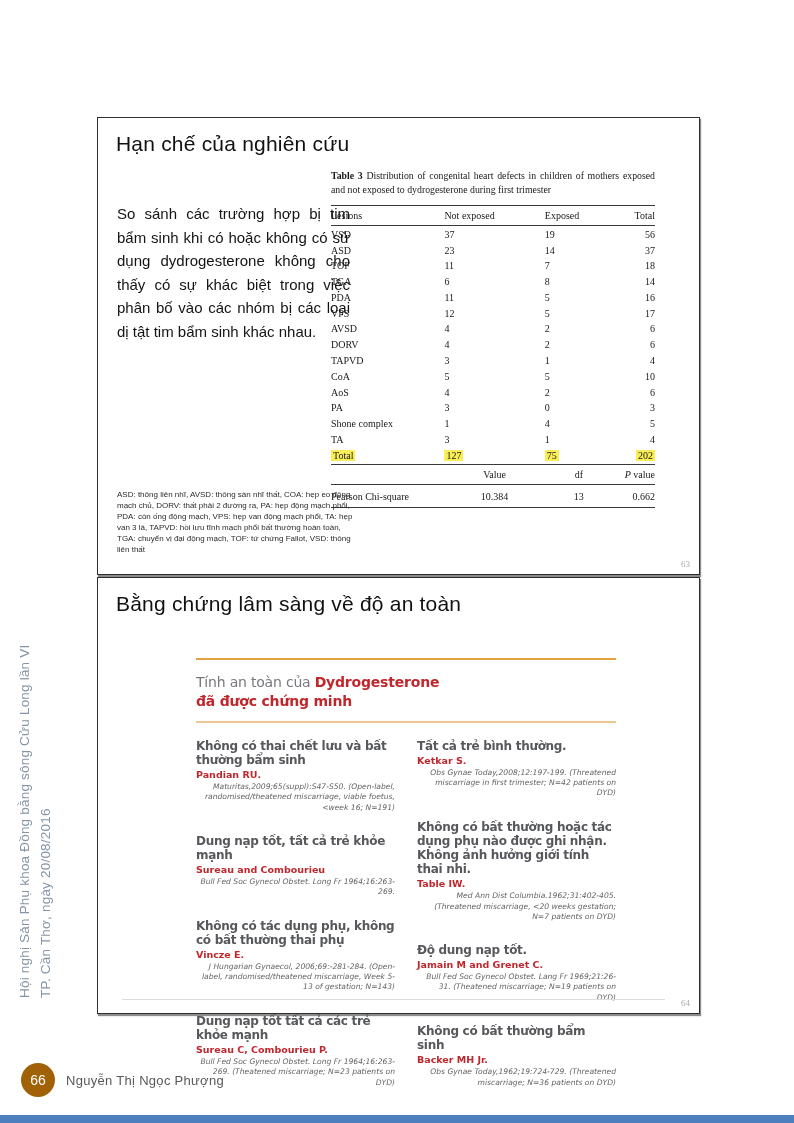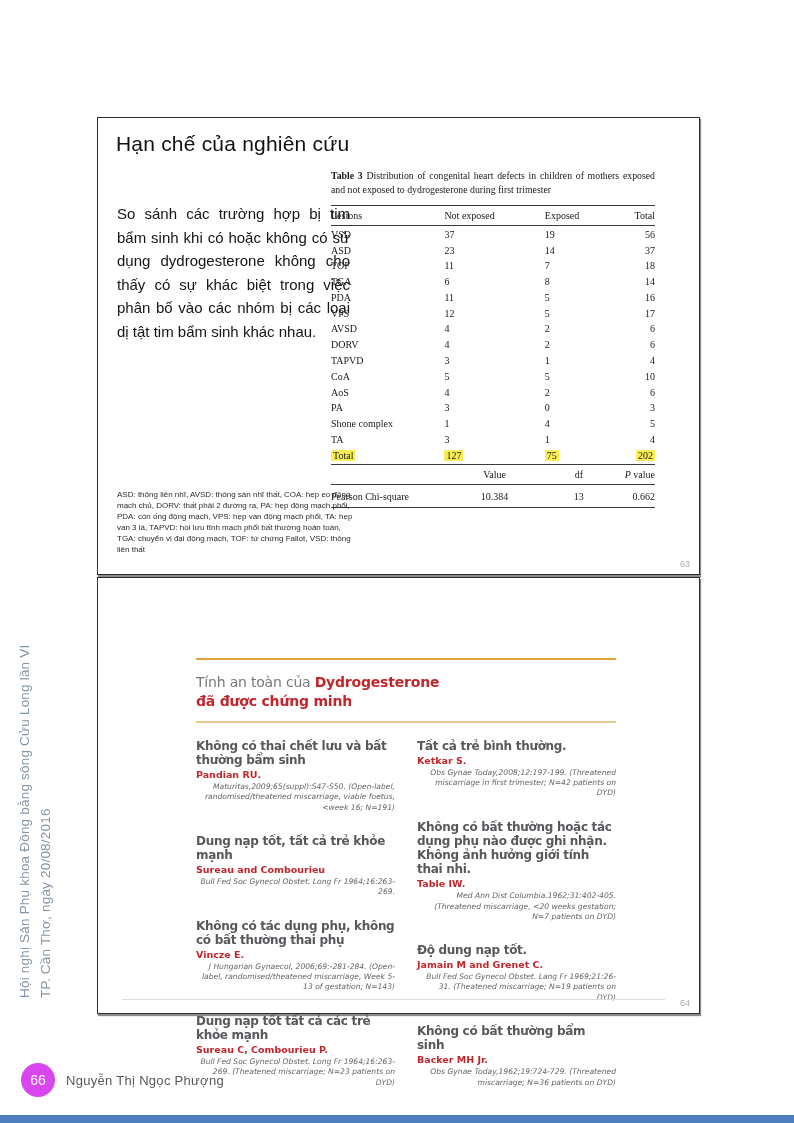--- a/index.html
+++ b/index.html
@@ -11,21 +11,21 @@
     transform:rotate(-90deg);transform-origin:top left;
     font-size:13.5px;line-height:21px;color:#8495a6;letter-spacing:.2px;white-space:nowrap;}
 
   
   .slide{position:absolute;left:97px;width:601px;background:#fff;
          border:1px solid #2e2e2e;box-shadow:1px 2px 1px rgba(0,0,0,.45);}
   .slide1{top:117px;height:456px;}
   .slide2{top:577px;height:435px;}
   .slide-title{position:absolute;left:18px;top:14px;margin:0;font-size:21px;font-weight:400;
                color:#111;letter-spacing:.2px;}
-  .slide-num{position:absolute;right:9px;bottom:5px;font-size:9px;color:#ababab;}
+  .slide-num{position:absolute;right:9px;bottom:5px;font-size:9px;color:#ababab;font-family:Liberation Serif, serif;}
 
   
   .slide1-body{position:absolute;left:19px;top:84px;width:233px;margin:0;
     font-size:15px;line-height:23.5px;text-align:justify;color:#141414;}
   .footnote{position:absolute;left:19px;top:371px;width:242px;margin:0;
     font-size:8px;line-height:1.38;color:#2b2b2b;}
   .table-wrap{position:absolute;left:233px;top:51px;width:324px;
     font-family:"Liberation Serif",serif;color:#181818;}
   .tcaption{margin:0 0 8px 0;font-size:9.8px;line-height:1.45;text-align:justify;}
   table{border-collapse:collapse;width:100%;font-size:10px;}
@@ -53,21 +53,21 @@
   .banner-red{color:#c0272d;}
   .ev-cols{display:flex;gap:22px;margin-top:16px;}
   .ev-col{flex:1;display:flex;flex-direction:column;gap:21px;}
   .ev-heading{font-weight:bold;font-size:12px;line-height:1.18;color:#57585c;letter-spacing:-.3px;}
   .ev-author{font-weight:bold;font-size:9.5px;color:#c0272d;margin-top:2px;}
   .ev-ref{font-style:italic;font-size:7.6px;line-height:1.35;color:#636363;margin-top:2px;text-align:right;}
   .slide2-bottom-rule{position:absolute;left:24px;right:34px;bottom:13px;height:1px;background:#dcdcdc;}
 
   
   .page-circle{position:absolute;left:21px;top:1063px;width:34px;height:34px;border-radius:50%;
-    background:#d946ef;color:#fff;font-size:14px;display:flex;align-items:center;justify-content:center;}
+    background:#a16207;color:#fff;font-size:14px;display:flex;align-items:center;justify-content:center;}
   .author{position:absolute;left:66px;top:1073px;font-size:13px;color:#595959;letter-spacing:.3px;}
   .bottom-bar{position:absolute;left:0;bottom:0;width:100%;height:8px;background:#4d7ebd;}
 </style>
 </head>
 <body>
 
 <div class="page">
 
   <div class="sidebar-text">
     <div>Hội nghị Sản Phụ khoa Đồng bằng sông Cửu Long lần VI</div>
@@ -214,20 +214,21 @@
           </tr>
         </tbody>
       </table>
     </div>
 
     <p class="footnote">ASD: thông liên nhĩ, AVSD: thông sàn nhĩ thất, COA: hẹp eo động mạch chủ, DORV: thất phải 2 đường ra, PA: hẹp động mạch phổi, PDA: còn ống động mạch, VPS: hẹp van động mạch phổi, TA: hẹp van 3 lá, TAPVD: hồi lưu tĩnh mạch phổi bất thường hoàn toàn, TGA: chuyển vị đại động mạch, TOF: tứ chứng Fallot, VSD: thông liên thất</p>
     <div class="slide-num">63</div>
   </section>
 
   <section class="slide slide2">
+    <h1 class="slide-title">Bằng chứng lâm sàng về độ an toàn</h1>
 
     <div class="evidence-figure">
       <div class="rule rule-top"></div>
       <div class="banner">
         <span class="banner-gray">Tính an toàn của </span><span class="banner-red">Dydrogesterone</span>
         <div class="banner-red">đã được chứng minh</div>
       </div>
       <div class="rule rule-bottom"></div>
       <div class="ev-cols">
         <div class="ev-col">

